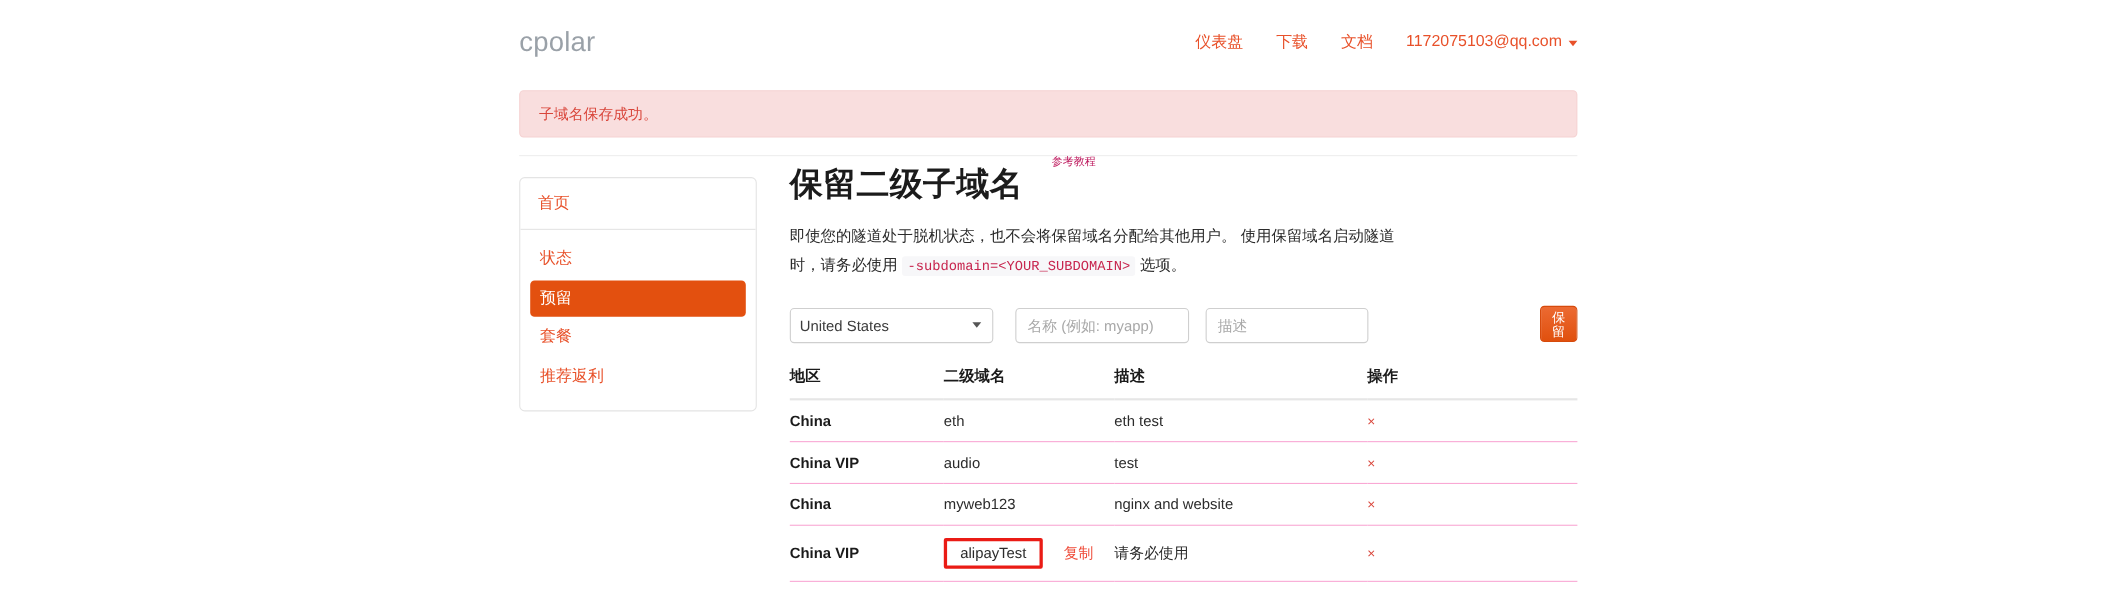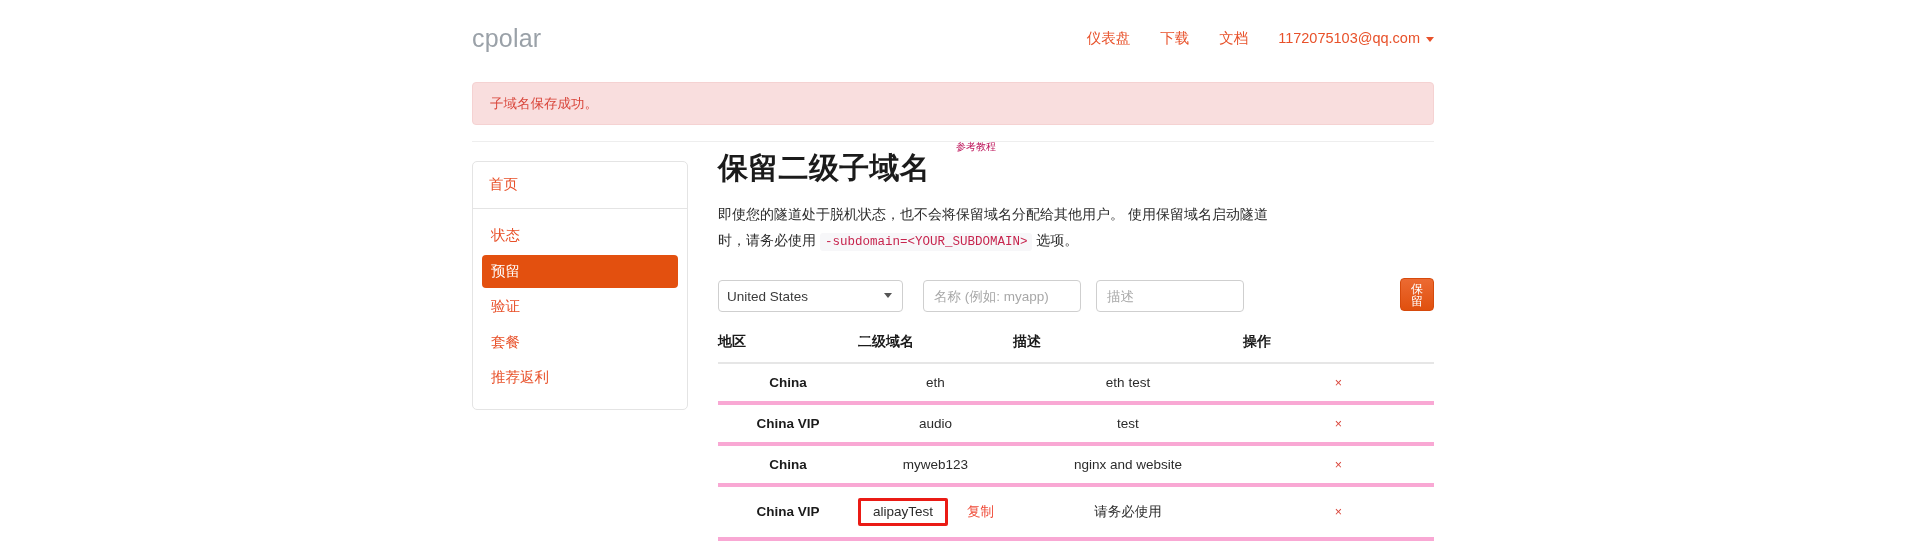--- a/index.html
+++ b/index.html
@@ -262,24 +262,23 @@
     font-size: 14px;
     font-weight: bold;
     color: #1b1b1b;
     padding: 0 0 11px 0;
     border-bottom: 2px solid #e6e6e6;
   }
   .tbl td {
     font-size: 13.5px;
     color: #2b2b2b;
     padding: 11px 0 11px 0;
-    border-bottom: 4px solid #f9a8d4;
+    border-bottom: 1px solid #f9a8d4;
     vertical-align: middle;
     height: 30px;
-    text-align: center;
   }
   .tbl td.region { font-weight: bold; color: #1b1b1b; }
   .col-region { width: 140px; }
   .col-sub    { width: 155px; }
   .col-desc   { width: 230px; }
   .col-act    { width: 191px; }
   .del-x {
     color: #d9453a;
     font-size: 12.5px;
     text-decoration: none;
@@ -330,21 +329,20 @@
 
   <div class="divider"></div>
 
   <div class="sidebar">
     <div class="sidebar-head">
       <a class="sidebar-head-link">首页</a>
     </div>
     <div class="sidebar-list">
       <a class="sidebar-item">状态</a>
       <a class="sidebar-item active">预留</a>
-      <a class="sidebar-item">验证</a>
       <a class="sidebar-item">套餐</a>
       <a class="sidebar-item">推荐返利</a>
     </div>
   </div>
 
   <div class="main">
 
     <div class="title-row">
       <h1 class="page-title">保留二级子域名</h1>
       <a class="tutorial-link">参考教程</a>

